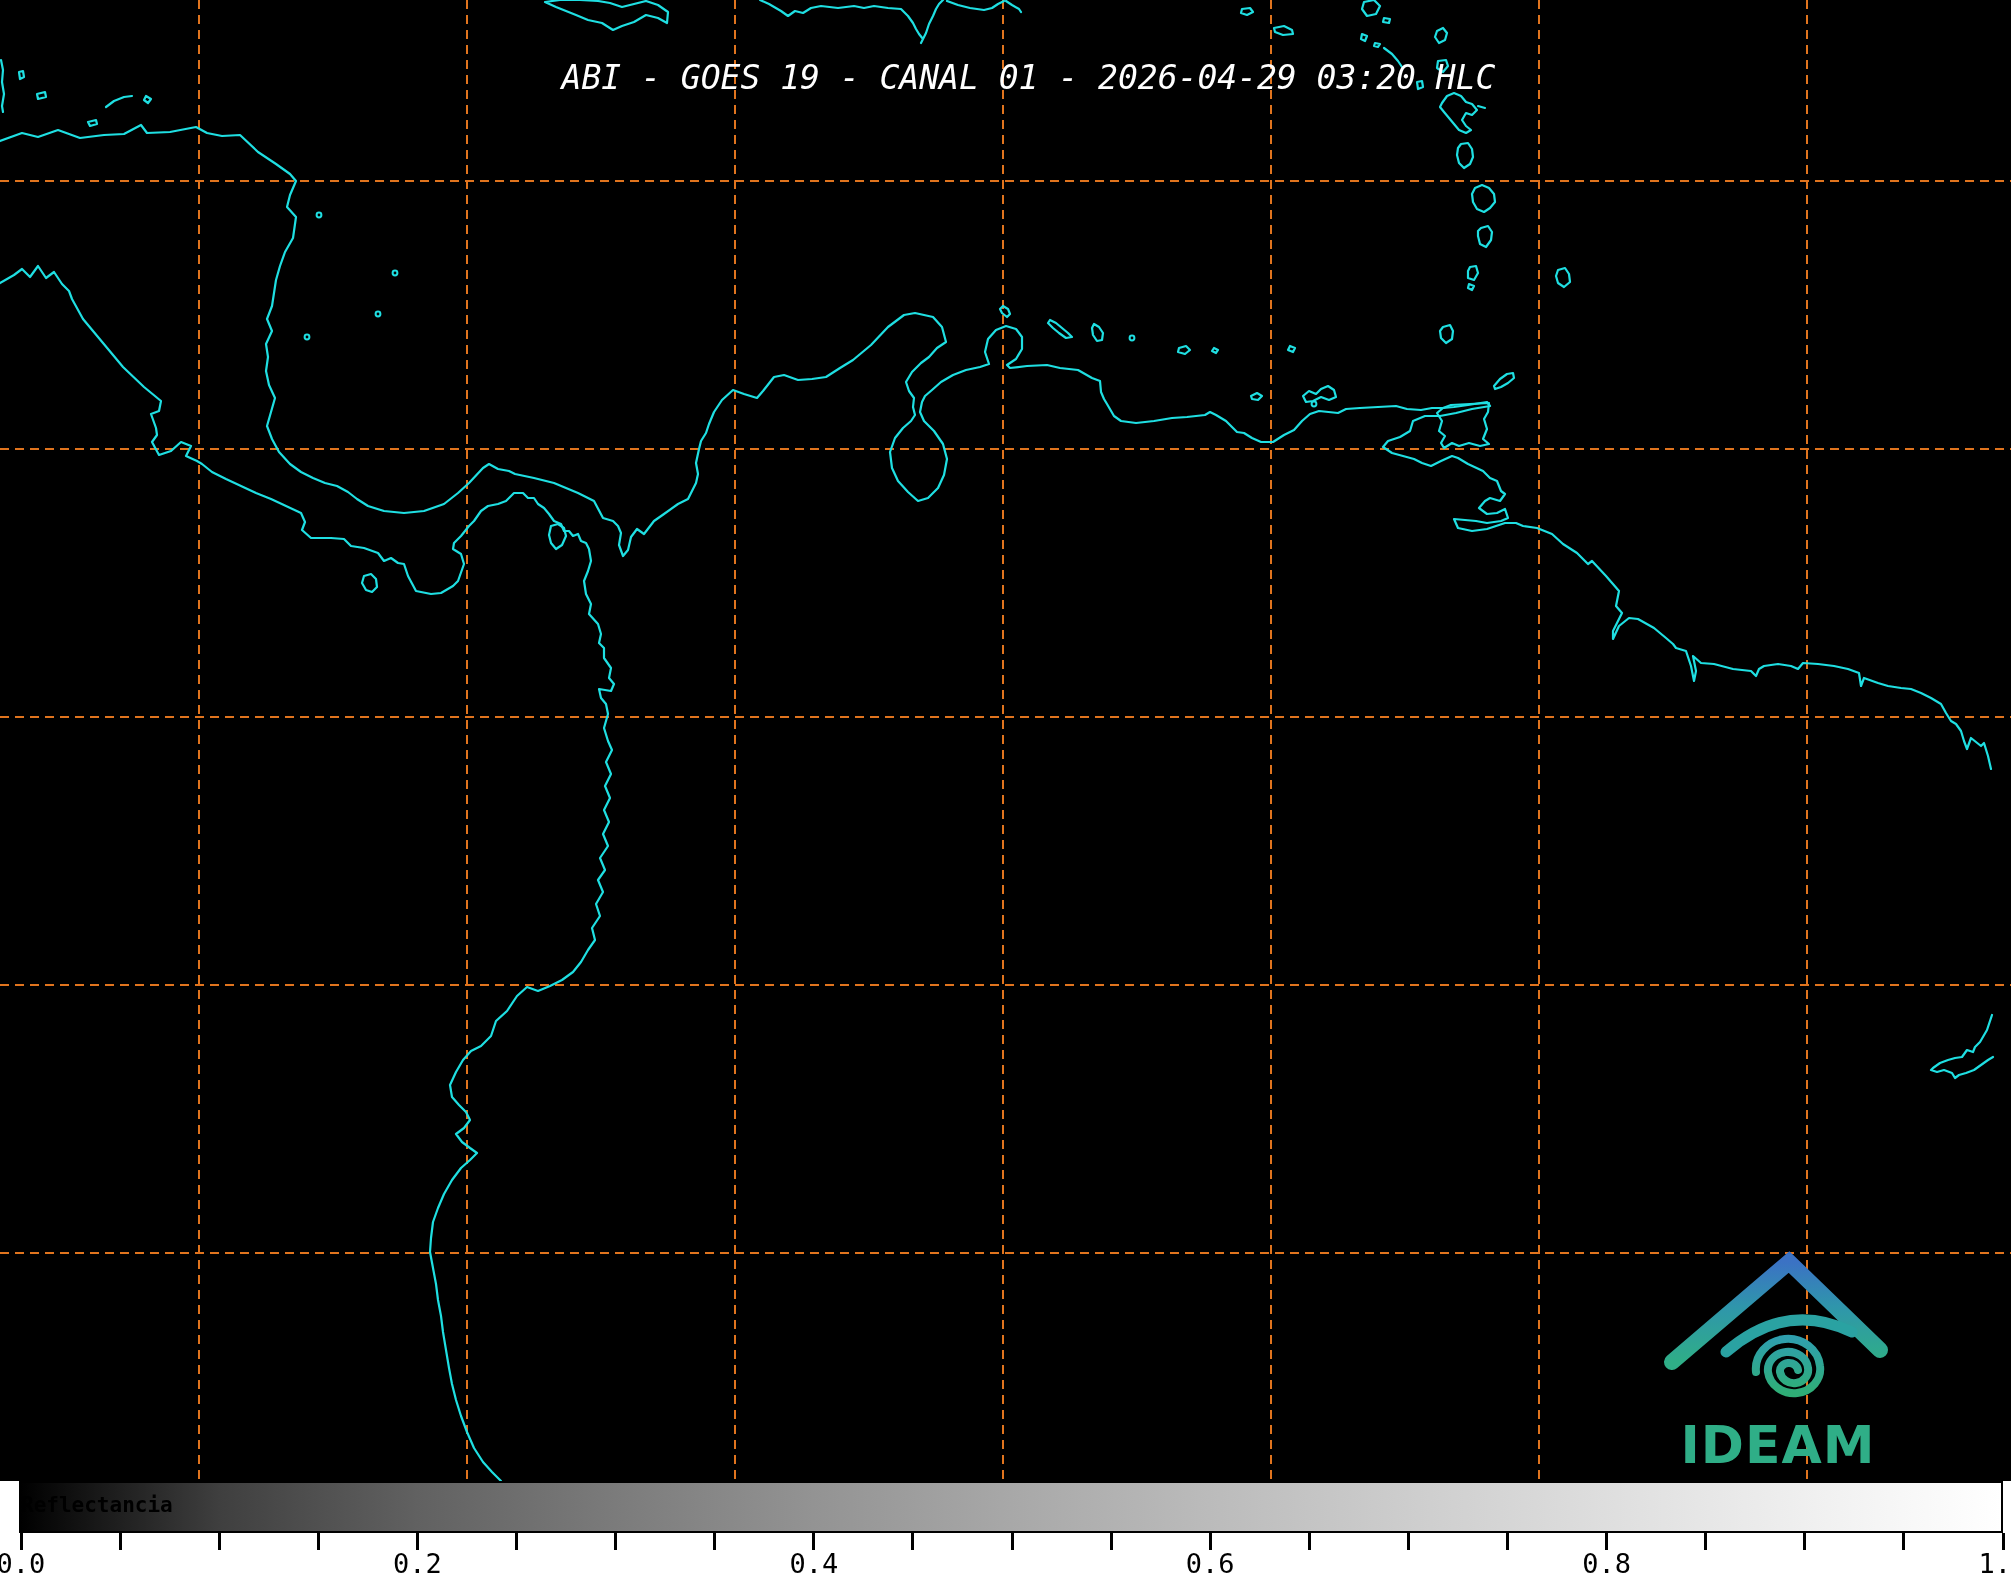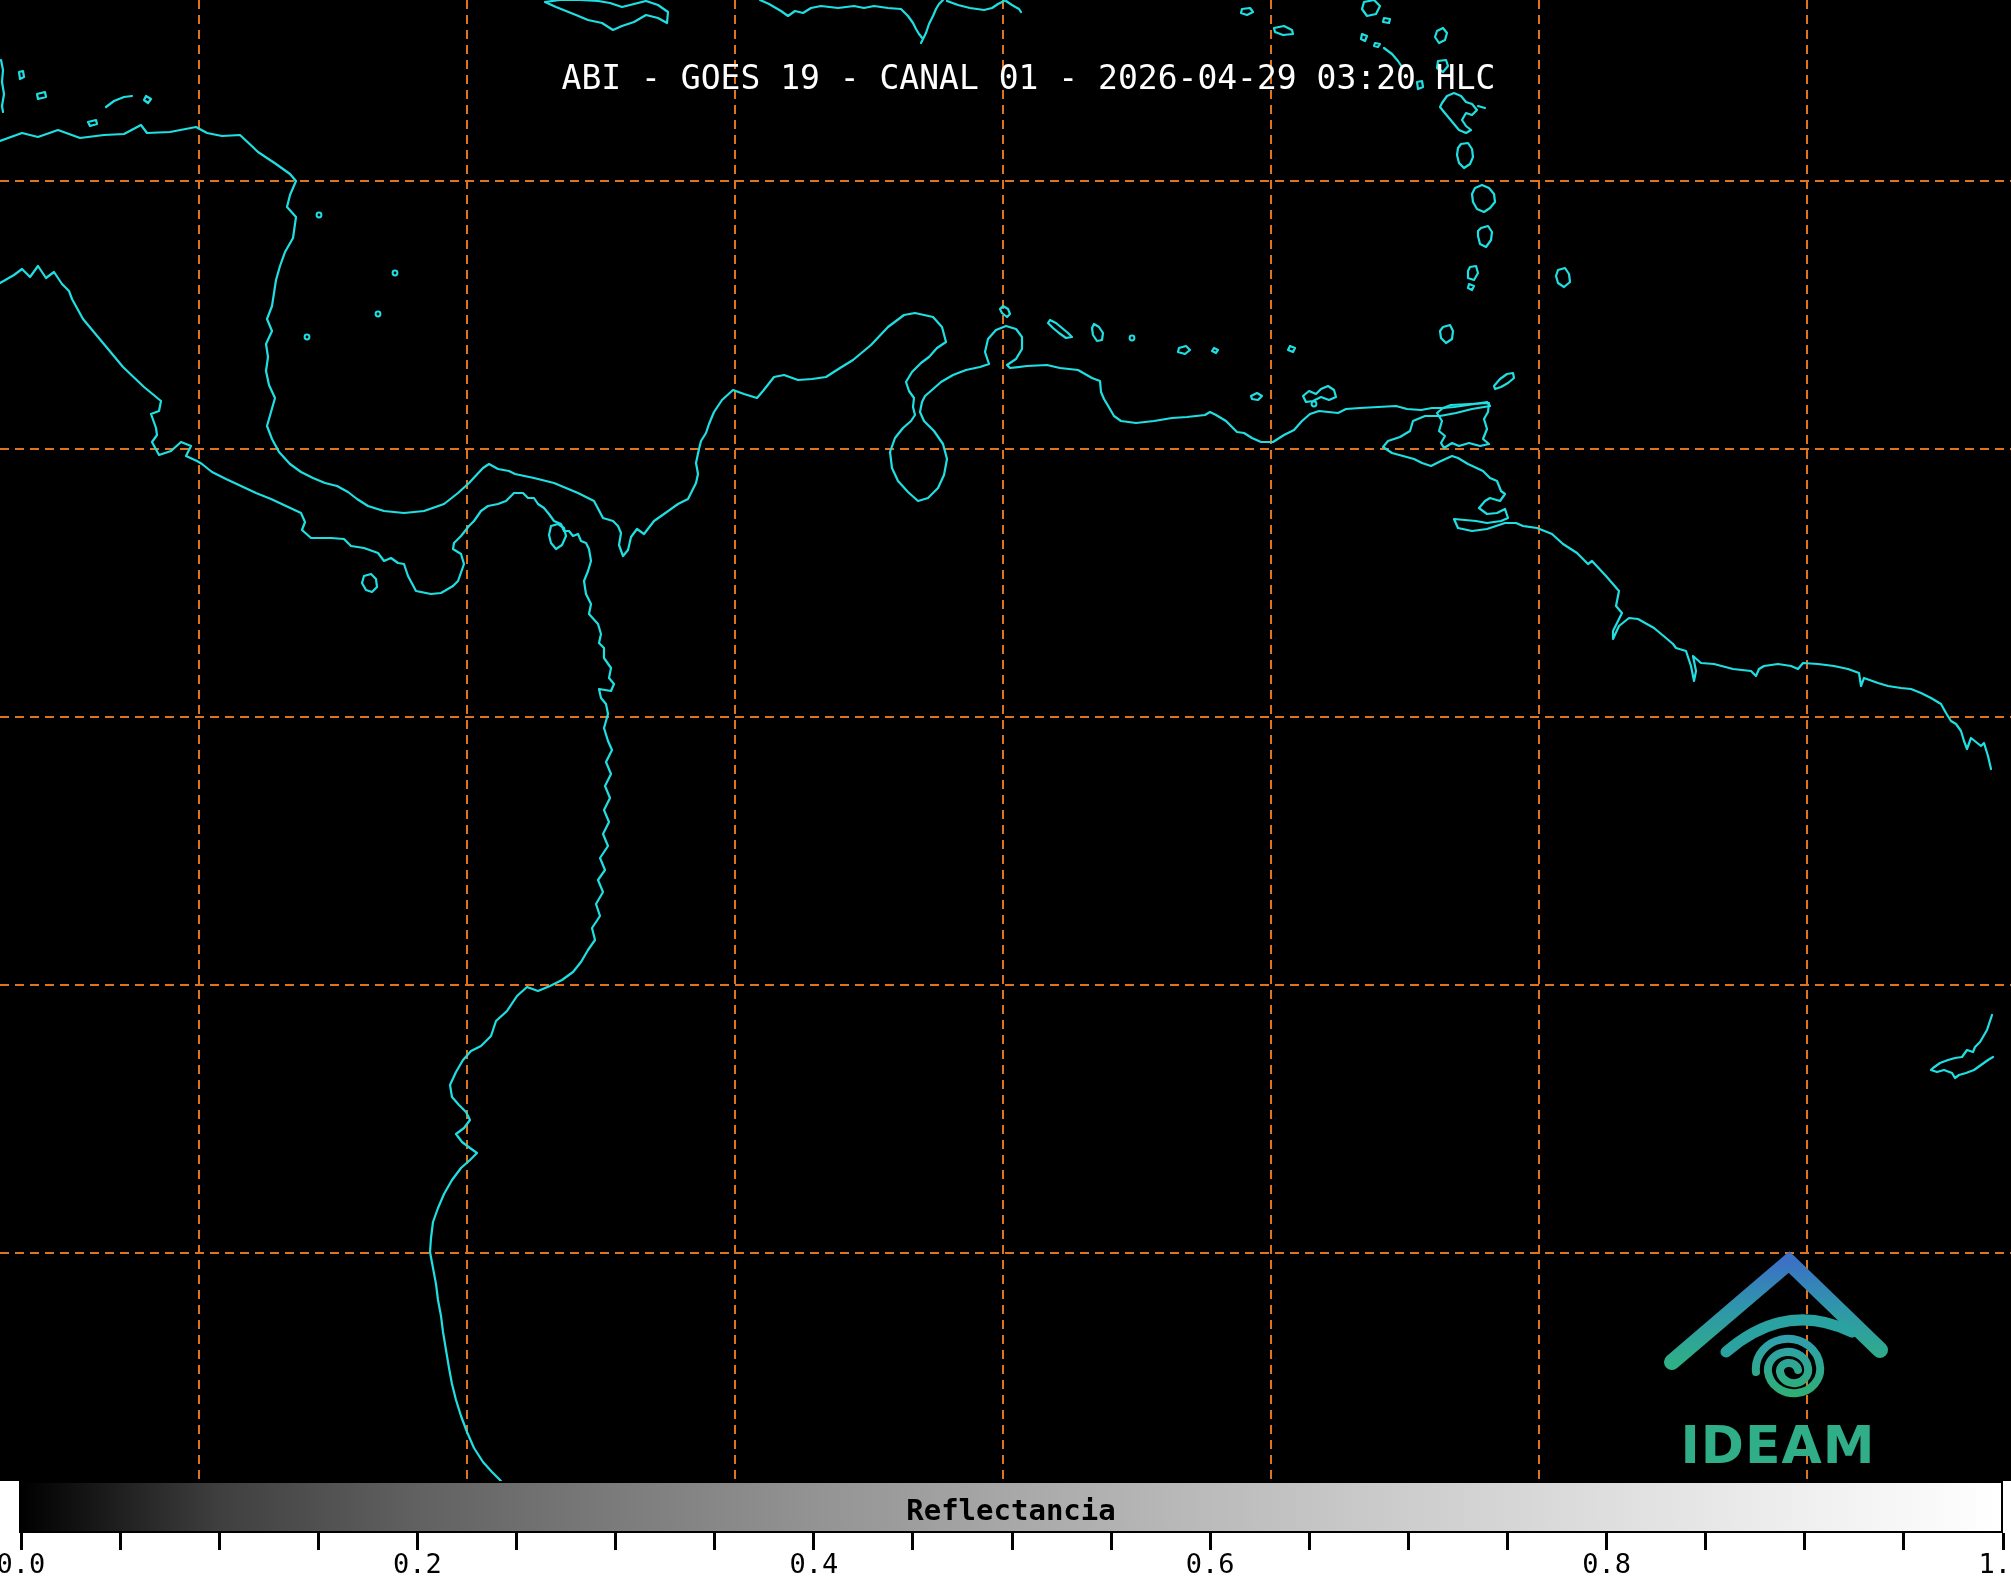--- a/index.html
+++ b/index.html
@@ -7,32 +7,32 @@
     width:2011px;height:1577px;position:relative;overflow:hidden;
     background:#ffffff;font-family:"DejaVu Sans Mono","Liberation Mono",monospace;
   }
   #map-area{
     position:absolute;left:0;top:0;width:2011px;height:1481px;background:#000;
   }
   #map-svg{position:absolute;left:0;top:0;}
   #map-title{
     position:absolute;top:58px;left:0;width:2011px;text-align:center;
     padding-left:46px;box-sizing:border-box;
-    color:#ffffff;font-size:33px;letter-spacing:0px;white-space:nowrap;
+    color:#ffffff;font-size:33px;letter-spacing:0px;white-space:nowrap;font-style:italic;
   }
   #colorbar{
     position:absolute;left:19px;top:1481px;width:1980px;height:48px;
     border:2px solid #000;box-sizing:content-box;
     background:linear-gradient(to right,#000000 0%,#3f3f3f 10%,#616161 20%,
       #7b7b7b 30%,#939393 40%,#a8a8a8 50%,#bbbbbb 60%,#cdcdcd 70%,
       #dedede 80%,#efefef 90%,#ffffff 100%);
   }
   #colorbar-label{
-    position:absolute;left:0;right:0;top:10px;text-align:center;
-    color:#000;font-weight:bold;font-size:29px;
+    position:absolute;left:0;right:0;top:10px;text-align:left;
+    color:#000;font-weight:bold;font-size:21px;
   }
   .cbar-tick{
     position:absolute;top:1533px;width:3px;height:17px;background:#000;
   }
   .cbar-ticklabel{
     position:absolute;top:1548px;transform:translateX(-50%);
     color:#000;font-size:27px;white-space:nowrap;
   }
   #logo{position:absolute;left:1650px;top:1245px;}
   #logo text{

